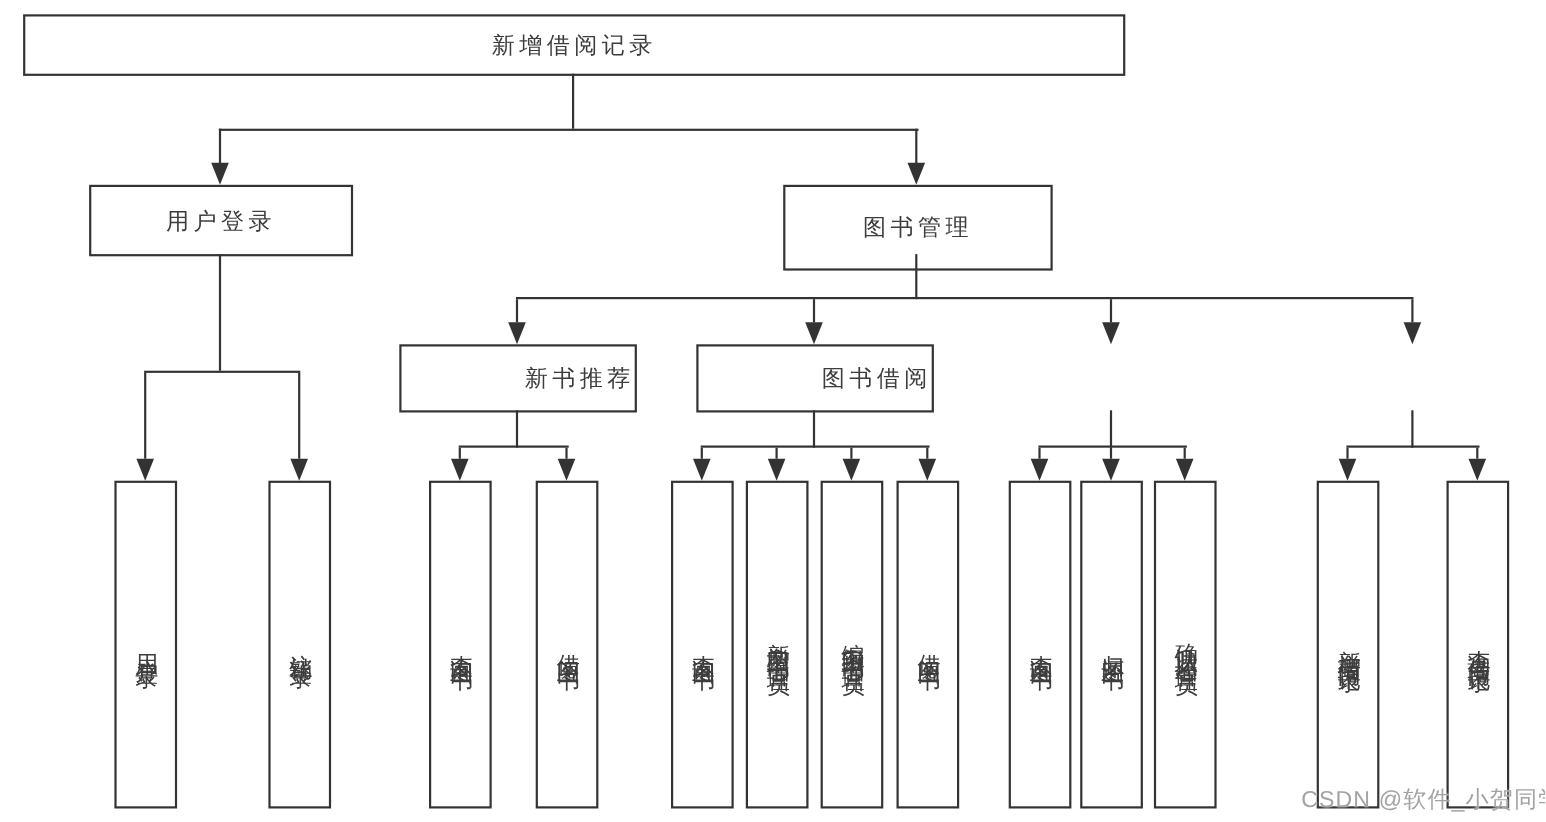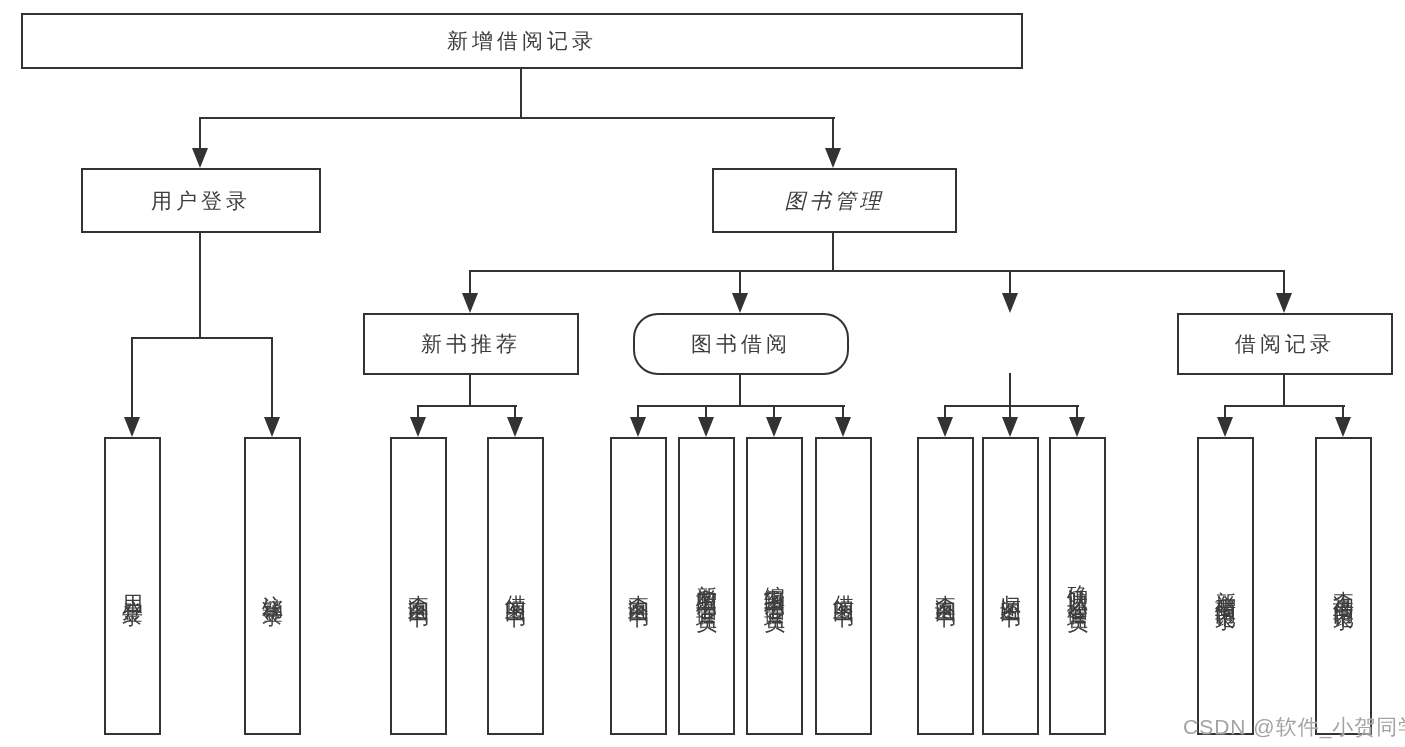--- a/index.html
+++ b/index.html
@@ -15,24 +15,24 @@
     position:absolute;
     box-sizing:border-box;
     border:2px solid #333333;
     background:#ffffff;
     display:flex; align-items:center; justify-content:center;
     font-size:21px; letter-spacing:4px; color:#3d3d3d;
     white-space:nowrap;
   }
   .root  { left:21px;  top:13px;  width:1002px; height:56px; }
   .l2a   { left:81px;  top:168px; width:240px;  height:65px; }
-  .l2b   { left:712px; top:168px; width:245px;  height:65px;font-style:italic; }
-  .l3    { top:313px; width:216px; height:62px; }
+  .l2b   { left:712px; top:168px; width:245px;  height:78px; }
+  .l3    { top:313px; width:216px; height:62px;justify-content:flex-end; }
   .l3a   { left:363px; }
-  .l3b   { left:633px;border-radius:25px; }
+  .l3b   { left:633px; }
   .l3c   { left:903px; }
   .l3d   { left:1177px; }
   
   .leaf {
     position:absolute;
     top:437px; width:57px; height:298px;
     box-sizing:border-box;
     border:2px solid #333333;
     background:#ffffff;
     display:flex; align-items:center; justify-content:center;
@@ -107,23 +107,20 @@
   <div class="ahead" style="left:1002px; top:293px;"></div>
   <div class="vline" style="left:1283px; top:272px; height:21px;"></div>
   <div class="ahead" style="left:1276px; top:293px;"></div>
 
   <div class="hbox l3 l3a">
     <span>新书推荐</span>
   </div>
   <div class="hbox l3 l3b">
     <span>图书借阅</span>
   </div>
-  <div class="hbox l3 l3d">
-    <span>借阅记录</span>
-  </div>
 
   <div class="vline" style="left:469px; top:373px; height:34px;"></div>
   <div class="hline" style="left:417px; top:405px; width:100px;"></div>
   <div class="vline" style="left:417px; top:407px; height:10px;"></div>
   <div class="ahead" style="left:410px; top:417px;"></div>
   <div class="vline" style="left:514px; top:407px; height:10px;"></div>
   <div class="ahead" style="left:507px; top:417px;"></div>
 
   <div class="vline" style="left:739px; top:373px; height:34px;"></div>
   <div class="hline" style="left:637px; top:405px; width:208px;"></div>

